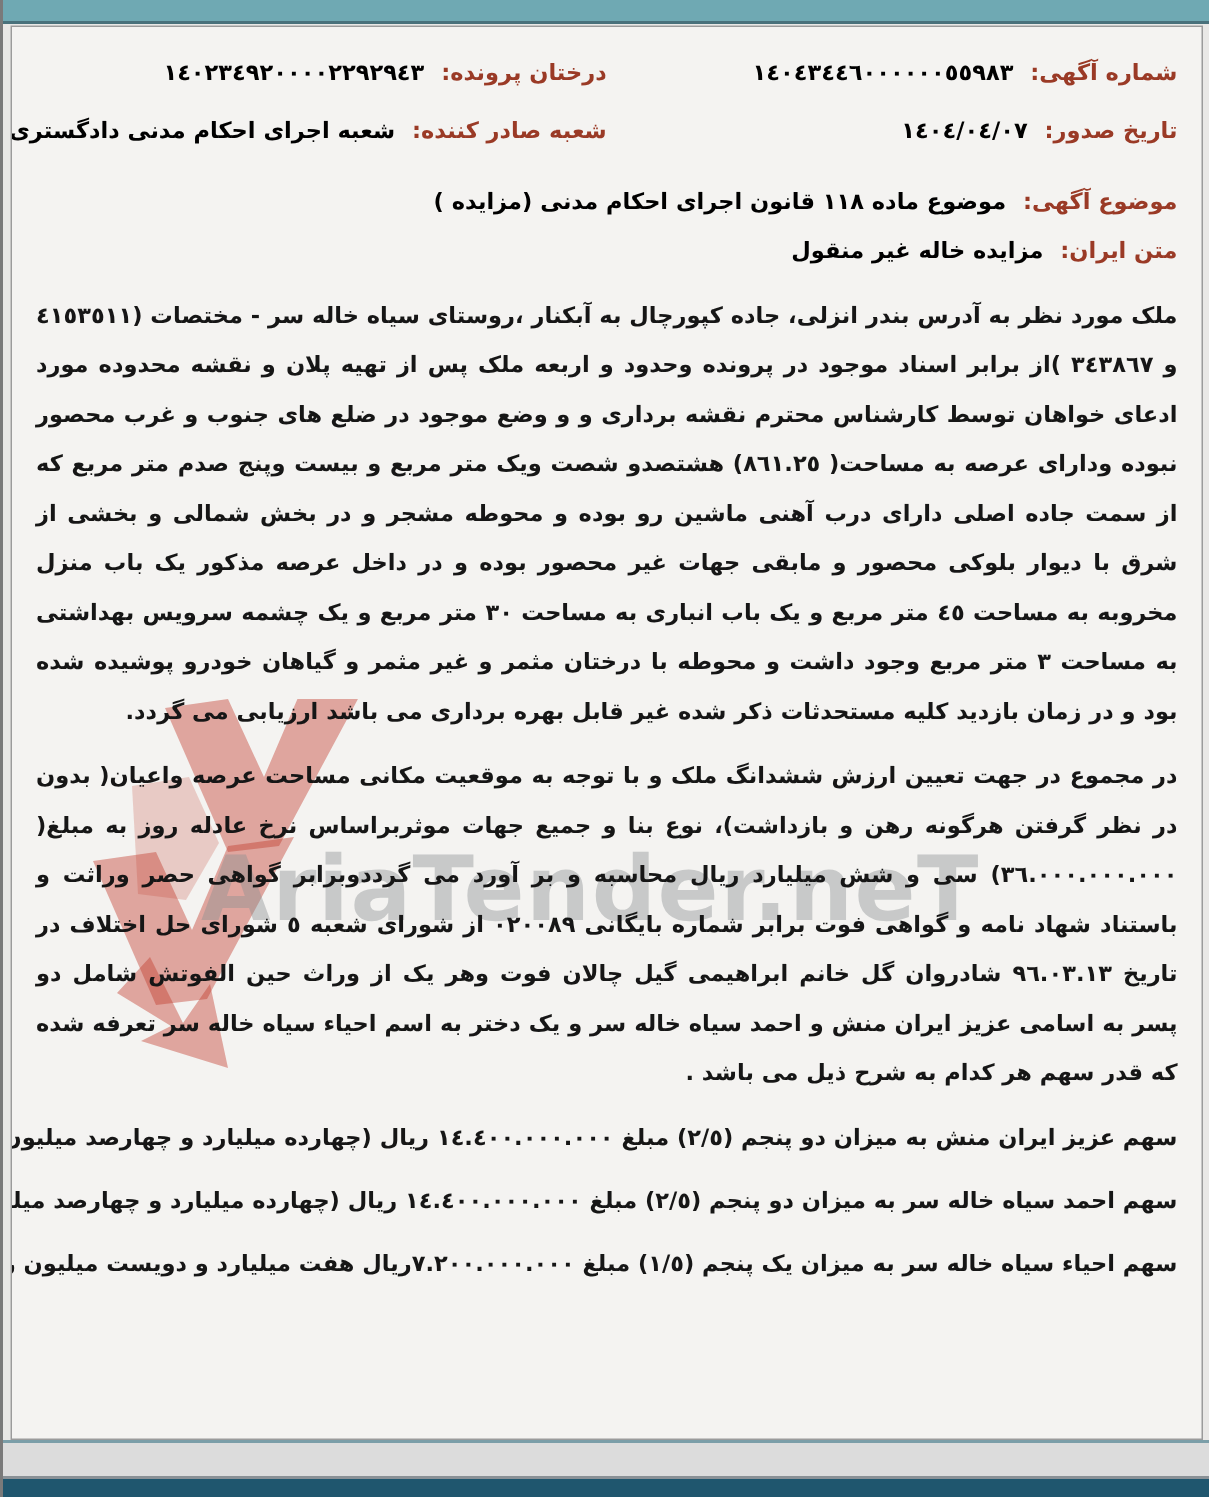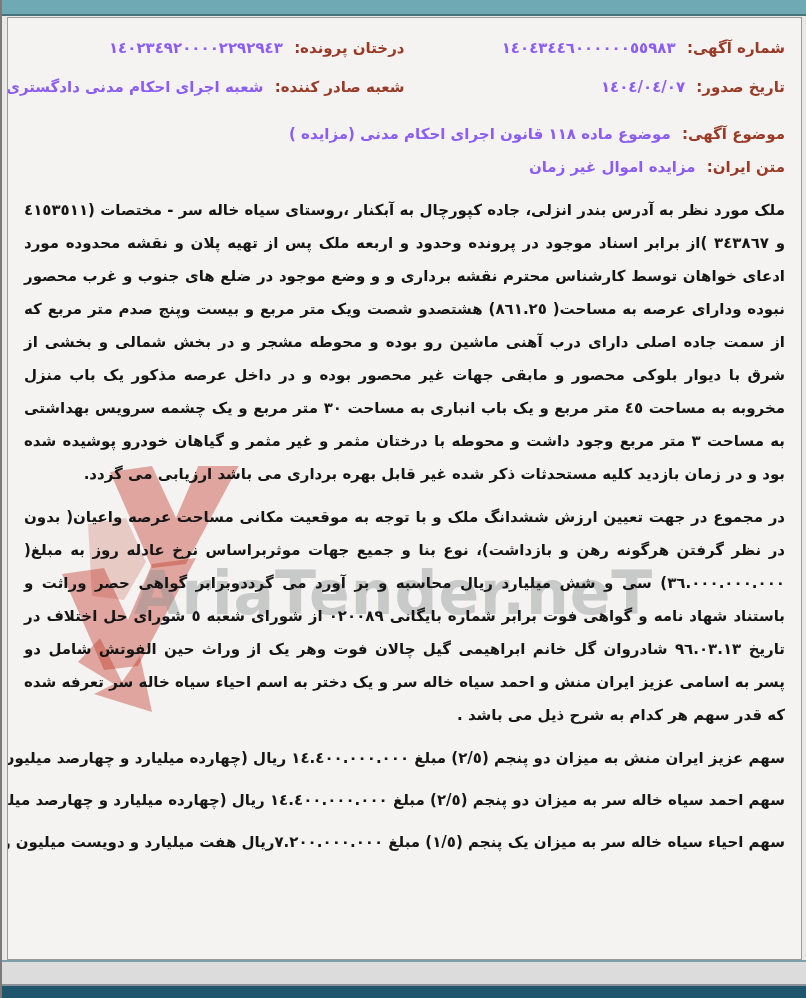--- a/index.html
+++ b/index.html
@@ -36,21 +36,21 @@
     color:rgba(138,142,146,0.42);white-space:nowrap;direction:ltr;
   }
   .content{
     position:relative;z-index:1;direction:rtl;
     padding:21px 16px 0 16px;color:#161616;
   }
   .hdr-row{display:flex;margin-bottom:21px;font-size:15px;font-weight:bold;}
   .hdr-row .field{flex:0 0 50%;white-space:nowrap;overflow:visible;}
   .hdr-row.second{margin-bottom:29px;}
   .lbl{color:#9a3a26;}
-  .val{color:#8b5cf6;margin-right:6px;}
+  .val{color:#000000;margin-right:6px;}
   .subject-row{margin-bottom:15px;font-size:15px;font-weight:bold;}
   .matn-row{margin-bottom:18px;font-size:15px;font-weight:bold;}
   .para{
     font-size:15px;font-weight:bold;line-height:33px;
     margin:0 0 10px 0;text-align:justify;
   }
   .para.share{text-align:right;margin-bottom:9px;white-space:nowrap;}
 </style>
 </head>
 <body>
@@ -99,21 +99,21 @@
         </div>
       </div>
 
       <div class="subject-row">
         <span class="lbl">موضوع آگهی:</span>
         <span class="val">موضوع ماده ١١٨ قانون اجرای احکام مدنی (مزایده )</span>
       </div>
 
       <div class="matn-row">
         <span class="lbl">متن ایران:</span>
-        <span class="val">مزایده اموال غیر زمان</span>
+        <span class="val">مزایده خاله غیر منقول</span>
       </div>
 
 
       <p class="para">ملک مورد نظر به آدرس بندر انزلی، جاده کپورچال به آبکنار ،روستای سیاه خاله سر - مختصات (٤١٥٣٥١١ و ٣٤٣٨٦٧ )از برابر اسناد موجود در پرونده وحدود و اربعه ملک پس از تهیه پلان و نقشه محدوده مورد ادعای خواهان توسط کارشناس محترم نقشه برداری و و وضع موجود  در ضلع های جنوب و غرب محصور نبوده ودارای عرصه به مساحت( ٨٦١.٢٥) هشتصدو شصت ویک متر مربع و بیست وپنج صدم متر مربع که از سمت جاده  اصلی دارای درب آهنی ماشین رو بوده و محوطه مشجر و در بخش شمالی و بخشی از شرق با دیوار بلوکی محصور و مابقی جهات غیر محصور بوده و در داخل عرصه مذکور یک باب منزل مخروبه به مساحت ٤٥ متر مربع و یک باب انباری به مساحت ٣٠ متر مربع و یک چشمه سرویس بهداشتی به مساحت ٣ متر مربع وجود داشت و محوطه با درختان مثمر و غیر مثمر و گیاهان خودرو پوشیده شده بود و در زمان بازدید کلیه مستحدثات ذکر شده غیر قابل بهره برداری می باشد  ارزیابی می گردد.</p>
 
       <p class="para">در مجموع در جهت تعیین ارزش ششدانگ ملک و با توجه به موقعیت مکانی مساحت عرصه واعیان( بدون در نظر گرفتن هرگونه رهن و بازداشت)، نوع بنا و جمیع جهات موثربراساس نرخ عادله روز به مبلغ(  ٣٦.٠٠٠.٠٠٠.٠٠٠) سی و شش  میلیارد ریال محاسبه و بر آورد می گرددوبرابر گواهی حصر وراثت و باستناد شهاد نامه و گواهی فوت برابر شماره بایگانی ٠٢٠٠٨٩ از شورای شعبه ٥ شورای حل اختلاف  در تاریخ ٩٦.٠٣.١٣ شادروان گل خانم ابراهیمی گیل چالان فوت وهر یک از وراث حین الفوتش شامل دو پسر به اسامی عزیز ایران منش و احمد سیاه خاله سر و یک دختر به اسم احیاء سیاه خاله سر تعرفه شده که قدر سهم هر کدام به شرح ذیل می باشد .</p>
 
       <p class="para share">سهم عزیز ایران منش به میزان دو پنجم (٢/٥) مبلغ ١٤.٤٠٠.٠٠٠.٠٠٠ ریال (چهارده  میلیارد  و چهارصد میلیون ریال</p>
 
       <p class="para share">سهم احمد سیاه خاله سر به میزان دو پنجم (٢/٥) مبلغ  ١٤.٤٠٠.٠٠٠.٠٠٠ ریال (چهارده  میلیارد  و چهارصد میلیون ریال</p>

